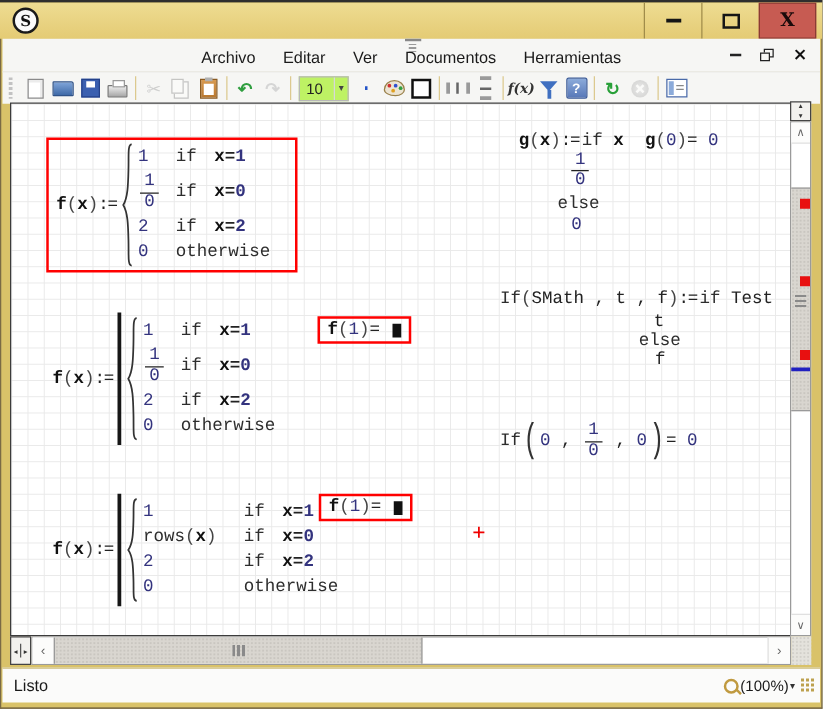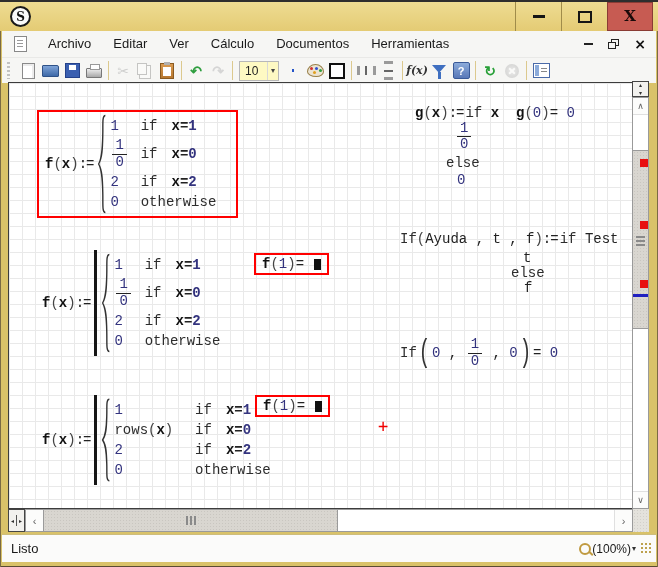--- a/index.html
+++ b/index.html
@@ -16,21 +16,21 @@
   .title-text{font-size:13px;color:#1a1a1a;}
   .tbtns{position:absolute;right:5px;top:0;height:29px;display:flex;}
   .tbtn{width:46px;height:29px;display:flex;align-items:center;justify-content:center;
         border-left:1px solid #a08c4a;box-sizing:border-box;}
   .tbtn.close{background:#c75b52;border:1px solid #8a3b34;}
   .glyph-min{width:12px;height:3px;background:#151515;}
   .glyph-max{width:10px;height:8px;border:2px solid #151515;background:transparent;}
   .glyph-x{font:700 15px "DejaVu Serif",serif;color:#1a0a0a;line-height:1;}
   
   .menubar{position:absolute;left:2px;right:2px;top:29px;height:26px;background:#f6f6f4;
-           display:flex;align-items:center;font-size:13px;color:#1a1a1a;}
+           display:flex;align-items:center;font-size:13px;color:#1a1a1a;flex-direction:column;}
   .docicon{width:11px;height:14px;background:#fff;border:1px solid #888;margin:0 10px 0 12px;position:relative;}
   .docicon::before{content:"";position:absolute;left:2px;top:3px;width:6px;height:7px;
            background:repeating-linear-gradient(#9a9a9a 0 1px,transparent 1px 3px);}
   .menu-item{padding:0 11px;line-height:26px;}
   .mwin{position:absolute;right:10px;top:0;height:26px;display:flex;align-items:center;gap:15px;}
   .mmin{width:9px;height:2px;background:#222;}
   .mrestore{position:relative;width:11px;height:10px;}
   .mrestore::before{content:"";position:absolute;right:0;top:0;width:6px;height:5px;border:1.5px solid #222;}
   .mrestore::after{content:"";position:absolute;left:0;bottom:0;width:6px;height:5px;border:1.5px solid #222;background:#f6f6f4;}
   .mclose{font:700 14px "DejaVu Sans",sans-serif;color:#111;line-height:1;}
@@ -67,21 +67,21 @@
   .i-funnel b::after{content:"";position:absolute;left:-1px;top:-1px;width:3px;height:7px;background:#3f6fc0;}
   .i-help b{width:15px;height:15px;background:linear-gradient(#8cabda,#5878b8);border:1px solid #3a5a98;border-radius:2px;
       color:#fff;font:700 11px "Liberation Sans",sans-serif;display:flex;align-items:center;justify-content:center;}
   .i-help b::before{content:"?";}
   .i-stop b{width:14px;height:14px;border-radius:50%;background:radial-gradient(#dcdcdc,#a2a2a2);position:relative;}
   .i-stop b::before,.i-stop b::after{content:"";position:absolute;left:6px;top:3px;width:2px;height:8px;background:#fff;transform:rotate(45deg);}
   .i-stop b::after{transform:rotate(-45deg);}
   .i-panels b{width:15px;height:13px;background:#fff;border:1px solid #4a6aa8;position:relative;}
   .i-panels b::before{content:"";position:absolute;left:1px;top:1px;width:4px;height:11px;background:#8cabda;}
   .i-panels b::after{content:"";position:absolute;left:7px;top:4px;width:6px;height:1px;background:#888;box-shadow:0 3px 0 #888;}
-  .fontsize-box{display:inline-flex;align-items:center;margin:0 3px;border:1px solid #b8b8b8;background:#fef9c3;height:18px;}
+  .fontsize-box{display:inline-flex;align-items:center;margin:0 3px;border:1px solid #b8b8b8;background:#bef264;height:18px;}
   .fontsize-box .fs-val{font-size:12px;color:#222;padding:0 6px 0 5px;min-width:16px;}
   .fontsize-box .fs-caret{font-size:8px;color:#444;padding:0 3px;border-left:1px solid #d8d8d8;height:100%;display:flex;align-items:center;}
   
   .canvas{position:absolute;left:8px;top:80px;width:623px;height:425px;border:1px solid #3c3c3c;
           background-color:#fff;
           background-image:linear-gradient(to right,#e9e9e9 1px,transparent 1px),
                            linear-gradient(to bottom,#e9e9e9 1px,transparent 1px);
           background-size:13px 13px;overflow:hidden;}
   .math{font-family:"Liberation Mono","DejaVu Sans Mono",monospace;font-size:14px;color:#222;white-space:pre;}
   .seg{white-space:pre;}
@@ -171,21 +171,20 @@
         </div>
     </div>
   </div>
 
   <div class="menubar">
     <span class="docicon"></span>
     <span id="menu-items" style="display:flex">
         <span class="menu-item">Archivo</span>
         <span class="menu-item">Editar</span>
         <span class="menu-item">Ver</span>
-        <span class="menu-item">Cálculo</span>
         <span class="menu-item">Documentos</span>
         <span class="menu-item">Herramientas</span>
       </span>
     <div class="mwin">
       <span class="mmin"></span>
       <span class="mrestore"></span>
       <span class="mclose">×</span>
     </div>
   </div>
 
@@ -271,21 +270,21 @@
 
     <div class="abs math flexline" style="left:507px;top:22px"><span class="seg var">g</span><span class="seg pa">(</span><span class="seg num">0</span><span class="seg pa">)</span><span class="seg txt">= </span><span class="seg num">0</span></div>
 
     <div class="abs math cases-block" style="left:33px;top:170px"><span class="lhs"><span class="seg var">f</span><span class="seg pa">(</span><span class="seg var">x</span><span class="seg pa">)</span><span class="seg asn">:=</span></span><span class="progbar"></span><span class="brace"><svg viewBox="0 0 10 100" preserveAspectRatio="none" width="9" height="100">
             <path d="M9.3,1.5 C5.5,1.5 6.8,10 6.4,22 C6.1,34 5.8,44 1.8,50 C5.8,56 6.1,66 6.4,78 C6.8,90 5.5,98.5 9.3,98.5" fill="none" stroke="#333" stroke-width="1.4" vector-effect="non-scaling-stroke"></path>
           </svg></span><span class="rows"><span class="crow"><span class="cval" style="min-width: 3.6ch;"><span class="seg num">1</span></span><span class="seg kw ckw">if</span><span><span class="seg var">x</span><span class="seg op">=</span><span class="seg bnum">1</span></span></span><span class="crow"><span class="cval" style="min-width: 3.6ch;"><span class="frac"><span class="fnum seg num">1</span><span class="fden seg num">0</span></span></span><span class="seg kw ckw">if</span><span><span class="seg var">x</span><span class="seg op">=</span><span class="seg bnum">0</span></span></span><span class="crow"><span class="cval" style="min-width: 3.6ch;"><span class="seg num">2</span></span><span class="seg kw ckw">if</span><span><span class="seg var">x</span><span class="seg op">=</span><span class="seg bnum">2</span></span></span><span class="crow"><span class="cval" style="min-width: 3.6ch;"><span class="seg num">0</span></span><span class="seg kw ckw">otherwise</span></span></span></div>
 
     <div class="abs math errbox" style="left:245px;top:170px"><span class="seg var">f</span><span class="seg pa">(</span><span class="seg num">1</span><span class="seg pa">)</span><span class="seg txt">= </span><span class="seg ph"></span></div>
 
     <div class="abs" style="left:391px;top:148px;width:210px;height:70px">
-      <div class="gline math" style="left:0;top:0"><span class="seg fn">If</span><span class="seg pa">(</span><span class="seg txt">Ayuda , t , f</span><span class="seg pa">)</span><span class="seg asn">:=</span><span class="seg kw">if </span><span class="seg txt">Test</span></div>
+      <div class="gline math" style="left:0;top:0"><span class="seg fn">If</span><span class="seg pa">(</span><span class="seg txt">SMath , t , f</span><span class="seg pa">)</span><span class="seg asn">:=</span><span class="seg kw">if </span><span class="seg txt">Test</span></div>
       <div class="gline math" style="left:123px;top:19px"><span class="seg txt">t</span></div>
       <div class="gline math" style="left:111px;top:34px"><span class="seg kw">else</span></div>
       <div class="gline math" style="left:124px;top:49px"><span class="seg txt">f</span></div>
     </div>
 
     <div class="abs math flexline" style="left:391px;top:254px"><span class="seg fn">If</span><span class="seg bigpa">(</span><span class="seg num">0</span><span class="seg txt"> , </span><span class="frac"><span class="fnum seg num">1</span><span class="fden seg num">0</span></span><span class="seg txt"> , </span><span class="seg num">0</span><span class="seg bigpa">)</span><span class="seg txt">= </span><span class="seg num">0</span></div>
 
     <div class="abs math cases-block" style="left:33px;top:315px"><span class="lhs"><span class="seg var">f</span><span class="seg pa">(</span><span class="seg var">x</span><span class="seg pa">)</span><span class="seg asn">:=</span></span><span class="progbar"></span><span class="brace"><svg viewBox="0 0 10 100" preserveAspectRatio="none" width="9" height="84">
             <path d="M9.3,1.5 C5.5,1.5 6.8,10 6.4,22 C6.1,34 5.8,44 1.8,50 C5.8,56 6.1,66 6.4,78 C6.8,90 5.5,98.5 9.3,98.5" fill="none" stroke="#333" stroke-width="1.4" vector-effect="non-scaling-stroke"></path>
           </svg></span><span class="rows"><span class="crow"><span class="cval" style="min-width: 9.6ch;"><span class="seg num">1</span></span><span class="seg kw ckw">if</span><span><span class="seg var">x</span><span class="seg op">=</span><span class="seg bnum">1</span></span></span><span class="crow"><span class="cval" style="min-width: 9.6ch;"><span class="seg kw">rows</span><span class="seg pa">(</span><span class="seg var">x</span><span class="seg pa">)</span></span><span class="seg kw ckw">if</span><span><span class="seg var">x</span><span class="seg op">=</span><span class="seg bnum">0</span></span></span><span class="crow"><span class="cval" style="min-width: 9.6ch;"><span class="seg num">2</span></span><span class="seg kw ckw">if</span><span><span class="seg var">x</span><span class="seg op">=</span><span class="seg bnum">2</span></span></span><span class="crow"><span class="cval" style="min-width: 9.6ch;"><span class="seg num">0</span></span><span class="seg kw ckw">otherwise</span></span></span></div>

